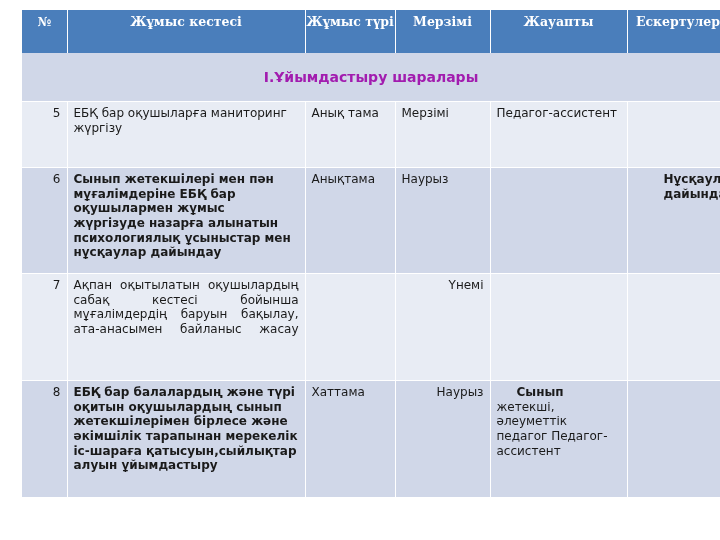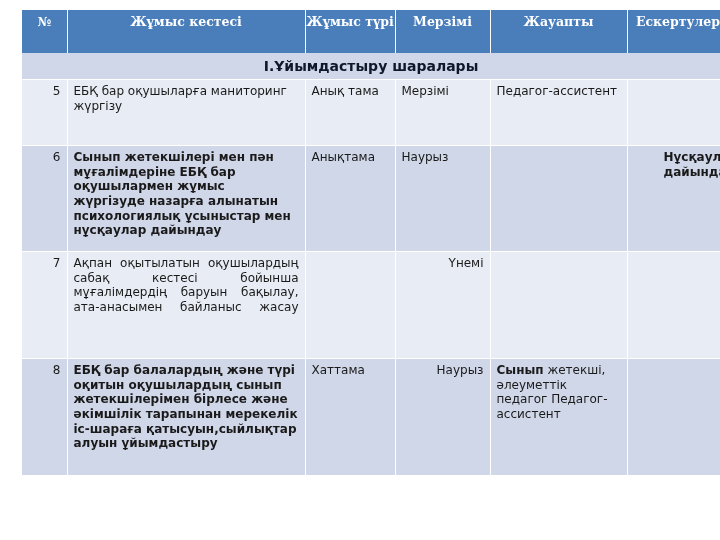--- a/index.html
+++ b/index.html
@@ -50,26 +50,26 @@
     line-height: 1.1;
     font-family: "DejaVu Serif", serif;
   }
   tr.head th:last-child {
     border-right: 0;
     text-align: right;
   }
   
   tr.section td {
     background: #d0d7e8;
-    height: 26px;
+    height: 48px;
     text-align: center;
     vertical-align: middle;
     font-weight: bold;
     font-size: 14px;
-    color: #0f172a;
+    color: #a21caf;
     border-bottom: 1px solid #ffffff;
   }
   
   tr.data td {
     font-size: 12px;
     color: #1a1a1a;
     padding: 4px 6px 4px 6px;
     border-right: 1px solid #ffffff;
     border-bottom: 1px solid #ffffff;
     line-height: 1.22;
@@ -84,21 +84,21 @@
 
   td.col-num {
     text-align: right;
     padding-right: 9px;
     font-size: 12.5px;
     font-family: "DejaVu Serif", serif;
   }
   td.bold-cell { font-weight: bold; }
   td.justify   { text-align: justify; text-align-last: justify; }
   td.center    { text-align: right; }
-  .resp-bold   { font-weight: bold; }
+  .resp-bold   { font-weight: bold; margin-left: 20px; }
 
   
   col.c-num   { width: 45px;  }
   col.c-cont  { width: 238px; }
   col.c-type  { width: 90px;  }
   col.c-term  { width: 95px;  }
   col.c-resp  { width: 137px; }
   col.c-note  { width: 93px;  }
 
   .r5 td { height: 57px; }

